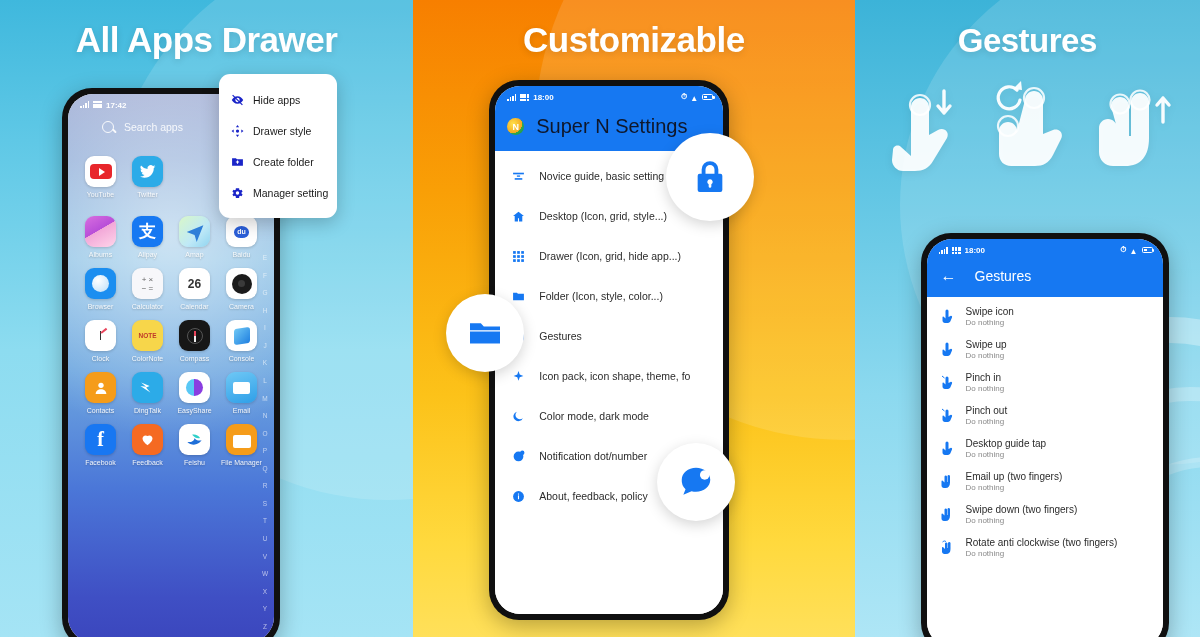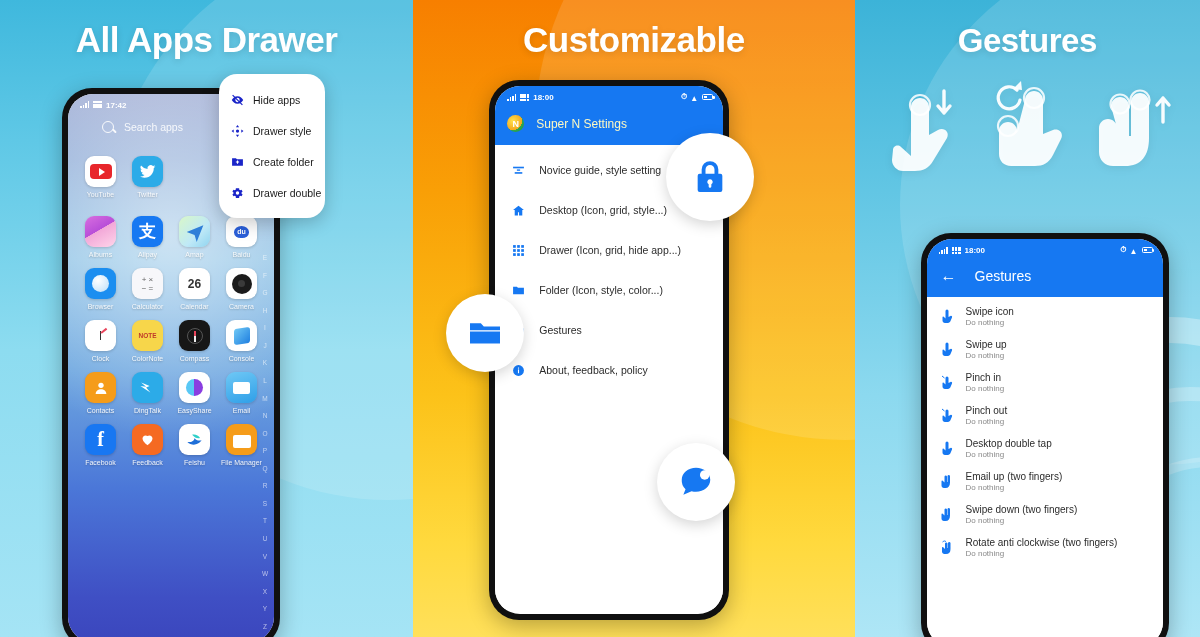--- a/index.html
+++ b/index.html
@@ -87,22 +87,22 @@
             display:flex; align-items:center; justify-content:center; box-shadow:0 1px 3px rgba(0,0,0,0.18); }
   .app-lbl { font-size:7px; color:rgba(255,255,255,0.92); text-shadow:0 1px 2px rgba(0,0,0,0.25); white-space:nowrap; }
   .alpha-rail {
     position:absolute; right:3px; top:160px; bottom:12px; width:12px;
     display:flex; flex-direction:column; justify-content:space-between; align-items:center;
     font-size:6.5px; color:rgba(255,255,255,0.62); z-index:3;
   }
 
   
   .popup {
-    position:absolute; left:219px; top:74px; width:106px;
-    background:#fff; border-radius:18px; box-shadow:0 5px 18px rgba(0,0,0,0.22);
+    position:absolute; left:219px; top:74px; width:118px;
+    background:#fff; border-radius:11px; box-shadow:0 5px 18px rgba(0,0,0,0.22);
     padding:10px 0; z-index:20;
   }
   .popup-item { display:flex; align-items:center; gap:9px; padding:9px 12px; }
   .popup-lbl { font-size:10.5px; color:#1a1a1a; white-space:nowrap; }
   .pic { width:13px; height:13px; flex:none; color:#1a24c8; display:flex; align-items:center; justify-content:center; }
 
   
   .phone-m { left:76px; top:80px; width:240px; height:540px; }
   .m-status {
     background:#1678f2; color:#fff; display:flex; align-items:center;
@@ -111,21 +111,21 @@
   .m-status .right { margin-left:auto; display:flex; align-items:center; gap:3px; }
   .batt { width:11px; height:6px; border:1px solid #fff; border-radius:1.5px; position:relative; }
   .batt:after { content:""; position:absolute; right:-2.5px; top:1.3px; width:1.5px; height:3px; background:#fff; border-radius:0 1px 1px 0; }
   .batt i { position:absolute; left:1px; top:1px; bottom:1px; width:3px; background:#fff; }
   .wifi { width:9px; height:7px; position:relative; }
   .wifi:before { content:"▲"; font-size:8px; line-height:7px; }
 
   .m-appbar { background:#1678f2; display:flex; align-items:center; gap:12px; padding:9px 12px 13px 12px; }
   .m-logo { width:17px; height:17px; border-radius:50%; background:radial-gradient(circle at 35% 35%,#ffe14d,#f3a81e 58%,#2fa84f 59%,#1f8f3d); flex:none;
             display:flex; align-items:center; justify-content:center; font-size:9px; color:#fff; font-weight:bold; }
-  .m-title { color:#fef9c3; font-size:12px; }
+  .m-title { color:#0f172a; font-size:20px; }
   .m-list { background:#fff; height:calc(100% - 64px); padding-top:5px; }
   .m-row { display:flex; align-items:center; gap:14px; padding:13px 14px 13px 16px; position:relative; }
   .m-row .mic { width:14px; height:14px; color:#1678f2; flex:none; display:flex; align-items:center; justify-content:center; }
   .m-row .mlbl { font-size:10.5px; color:#2b2b2b; white-space:nowrap; }
   .badge {
     position:absolute; border-radius:50%; background:#fff;
     box-shadow:0 4px 14px rgba(0,0,0,0.17); display:flex;
     align-items:center; justify-content:center; z-index:25;
   }
   .badge svg { fill:#1678f2; }
@@ -403,21 +403,21 @@
             </svg>
         </span>
         <span class="popup-lbl">Create folder</span>
       </div>
       <div class="popup-item">
         <span class="pic">
           <svg width="14" height="14" viewBox="0 0 24 24" fill="currentColor">
               <path d="M19.4 13a7.8 7.8 0 0 0 0-2l2-1.6-2-3.4-2.4 1a7.6 7.6 0 0 0-1.7-1L15 3H9l-.3 2.9a7.6 7.6 0 0 0-1.7 1l-2.4-1-2 3.4L4.6 11a7.8 7.8 0 0 0 0 2l-2 1.6 2 3.4 2.4-1a7.6 7.6 0 0 0 1.7 1L9 21h6l.3-2.9a7.6 7.6 0 0 0 1.7-1l2.4 1 2-3.4zM12 15.2A3.2 3.2 0 1 1 12 8.8a3.2 3.2 0 0 1 0 6.4z"></path>
             </svg>
         </span>
-        <span class="popup-lbl">Drawer double</span>
+        <span class="popup-lbl">Manager setting</span>
       </div>
     </div>
   </div>
 
   <div class="panel panel-mid">
     <div class="bg-circle"></div>
     <div class="panel-title">Customizable</div>
 
     <div class="phone phone-m">
       <div class="phone-screen">
@@ -456,21 +456,21 @@
 
         <div class="m-list">
           <div class="m-row">
             <span class="mic">
               <svg width="13" height="13" viewBox="0 0 24 24" fill="currentColor">
                   <rect x="2" y="5" width="20" height="3"></rect>
                   <rect x="9" y="10" width="6" height="2.5"></rect>
                   <rect x="5" y="15" width="14" height="3"></rect>
                 </svg>
             </span>
-            <span class="mlbl">Novice guide, style setting</span>
+            <span class="mlbl">Novice guide, basic setting</span>
           </div>
           <div class="m-row">
             <span class="mic">
               <svg width="13" height="13" viewBox="0 0 24 24" fill="currentColor">
                   <path d="M12 3L2 11h3v10h6v-6h2v6h6V11h3z"></path>
                 </svg>
             </span>
             <span class="mlbl">Desktop (Icon, grid, style...)</span>
           </div>
           <div class="m-row">
@@ -497,20 +497,45 @@
             </span>
             <span class="mlbl">Folder (Icon, style, color...)</span>
           </div>
           <div class="m-row">
             <span class="mic">
               <svg width="13" height="13" viewBox="0 0 24 24" fill="currentColor">
                   <path d="M9 3a2 2 0 0 1 2 2v7h1V7a2 2 0 0 1 4 0v5h1V9a2 2 0 0 1 4 0v7a6 6 0 0 1-6 6h-3a6 6 0 0 1-6-6V9a2 2 0 0 1 3-1.7V5a2 2 0 0 1 0-2z"></path>
                 </svg>
             </span>
             <span class="mlbl">Gestures</span>
+          </div>
+          <div class="m-row">
+            <span class="mic">
+              <svg width="13" height="13" viewBox="0 0 24 24" fill="currentColor">
+                  <path d="M12 2l2.2 6.4L21 11l-6.8 2.6L12 20l-2.2-6.4L3 11l6.8-2.6z"></path>
+                </svg>
+            </span>
+            <span class="mlbl">Icon pack, icon shape, theme, fo</span>
+          </div>
+          <div class="m-row">
+            <span class="mic">
+              <svg width="13" height="13" viewBox="0 0 24 24" fill="currentColor">
+                  <path d="M20 15a9 9 0 1 1-11-12 7.5 7.5 0 0 0 11 12z"></path>
+                </svg>
+            </span>
+            <span class="mlbl">Color mode, dark mode</span>
+          </div>
+          <div class="m-row">
+            <span class="mic">
+              <svg width="13" height="13" viewBox="0 0 24 24" fill="currentColor">
+                  <path d="M3 12a9 9 0 1 1 18 0 9 9 0 0 1-18 0z"></path>
+                  <circle cx="19" cy="5" r="4" fill="currentColor"></circle>
+                </svg>
+            </span>
+            <span class="mlbl">Notification dot/number</span>
           </div>
           <div class="m-row">
             <span class="mic">
               <svg width="13" height="13" viewBox="0 0 24 24" fill="currentColor">
                   <circle cx="12" cy="12" r="10"></circle>
                   <rect x="11" y="10" width="2" height="7" fill="#fff"></rect>
                   <rect x="11" y="6.5" width="2" height="2" fill="#fff"></rect>
                 </svg>
             </span>
             <span class="mlbl">About, feedback, policy</span>
@@ -651,21 +676,21 @@
               <div class="g-sub">Do nothing</div>
             </div>
           </div>
           <div class="g-row">
             <span class="g-ic">
               <svg width="12" height="14" viewBox="0 0 24 28" fill="currentColor">
                   <path d="M9 4a3 3 0 0 1 6 0v12l4-2c2-1 4 1 3 3l-3 7c-1 3-4 4-7 4h-4c-3 0-5-2-5-5v-6c0-2 2-3 3-1l3 3z"></path>
                 </svg>
             </span>
             <div>
-              <div class="g-name">Desktop double tap</div>
+              <div class="g-name">Desktop guide tap</div>
               <div class="g-sub">Do nothing</div>
             </div>
           </div>
           <div class="g-row">
             <span class="g-ic">
               <svg width="12" height="14" viewBox="0 0 24 28" fill="currentColor">
                   <path d="M7 5a2.6 2.6 0 0 1 5 0v11h1V4a2.6 2.6 0 0 1 5 0v13c0 7-3 11-9 11H6c-3 0-5-2-5-5v-8c0-2 2-3 3-1l3 3z"></path>
                 </svg>
             </span>
             <div>

